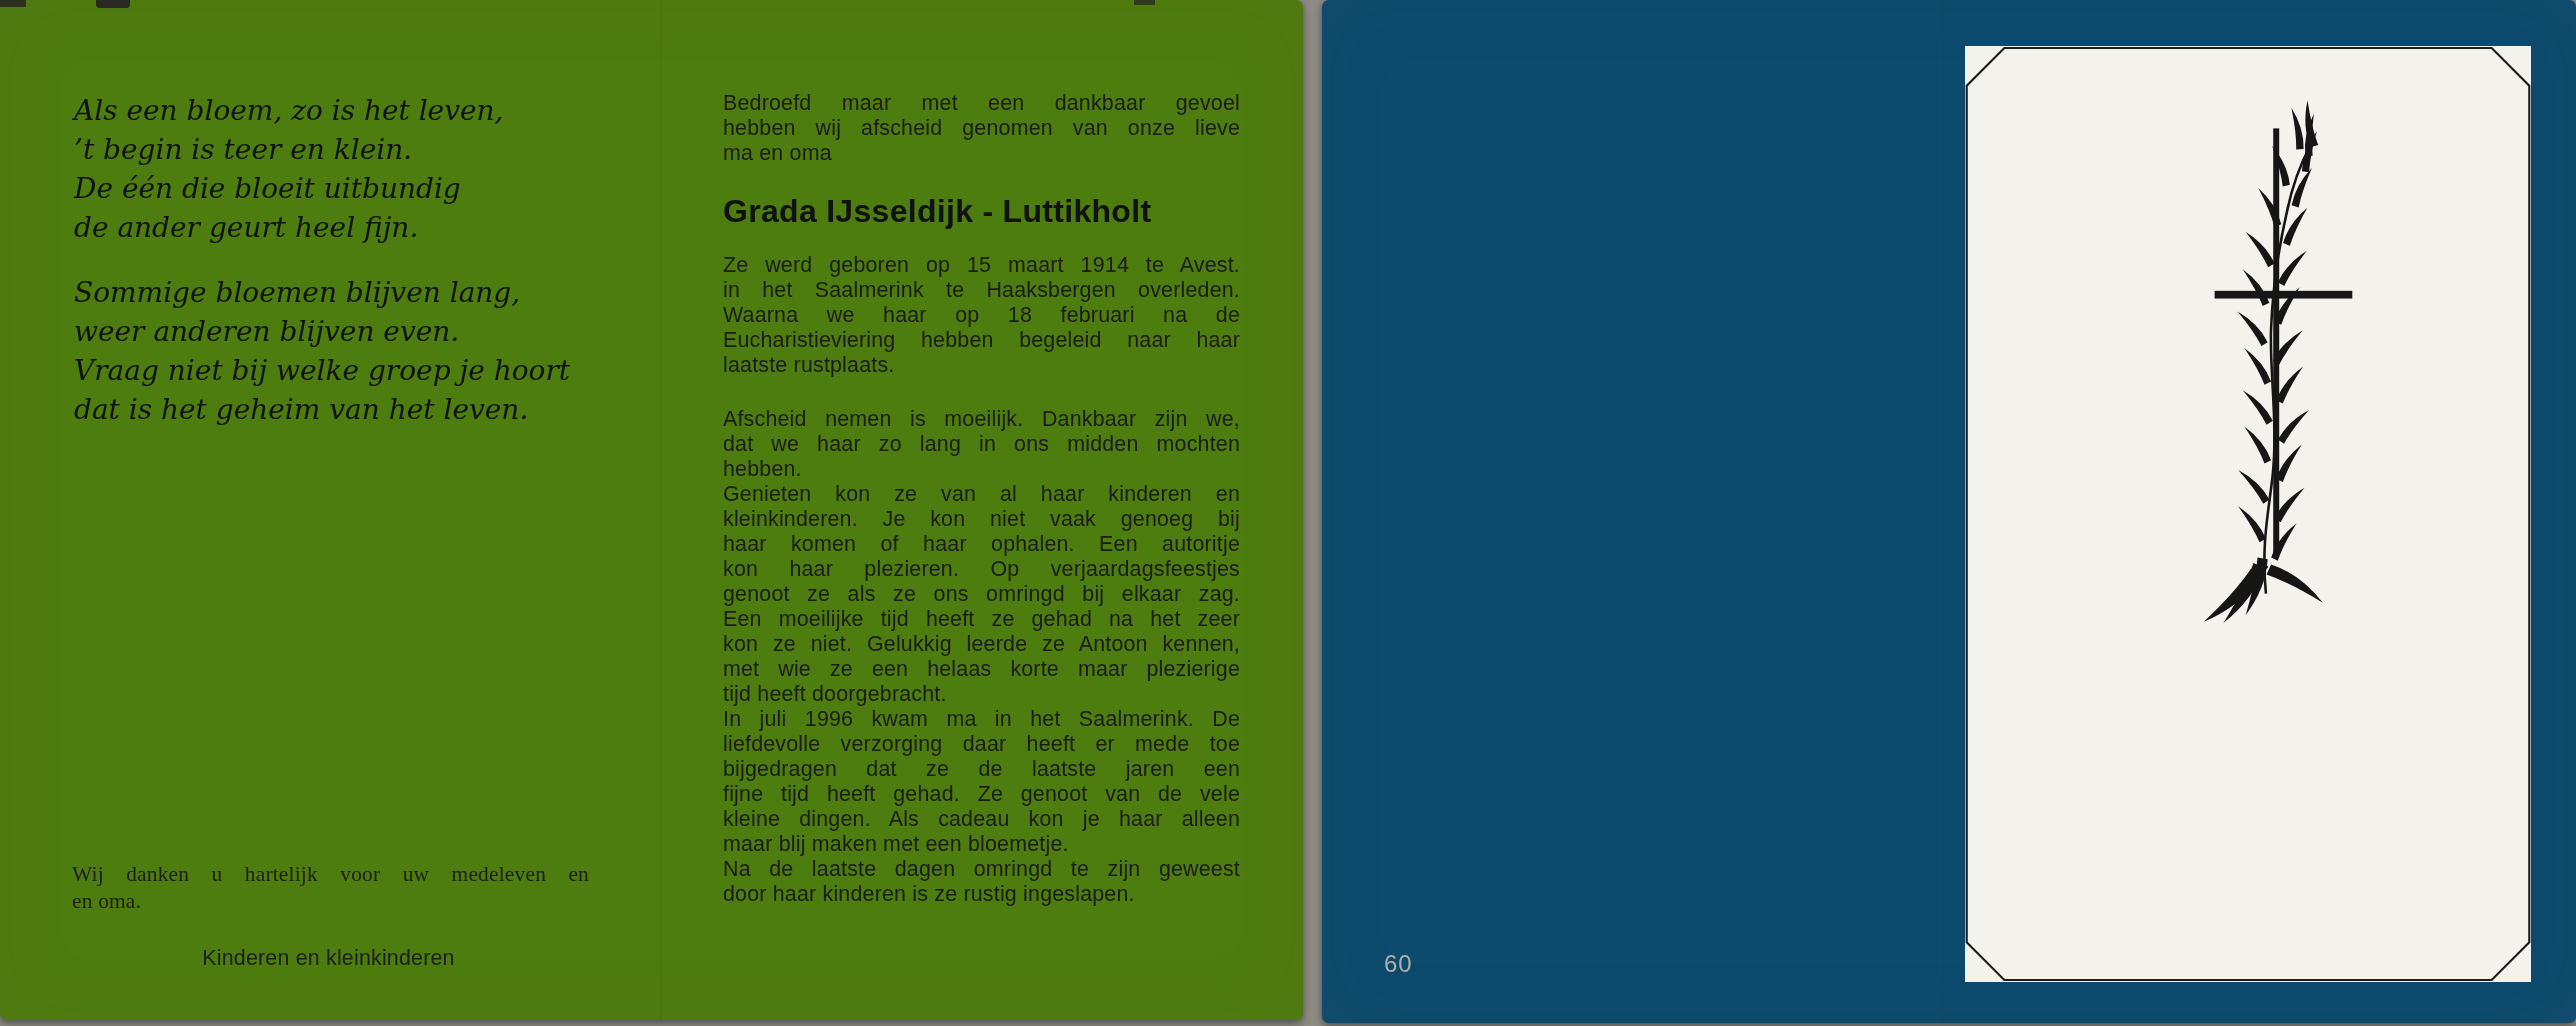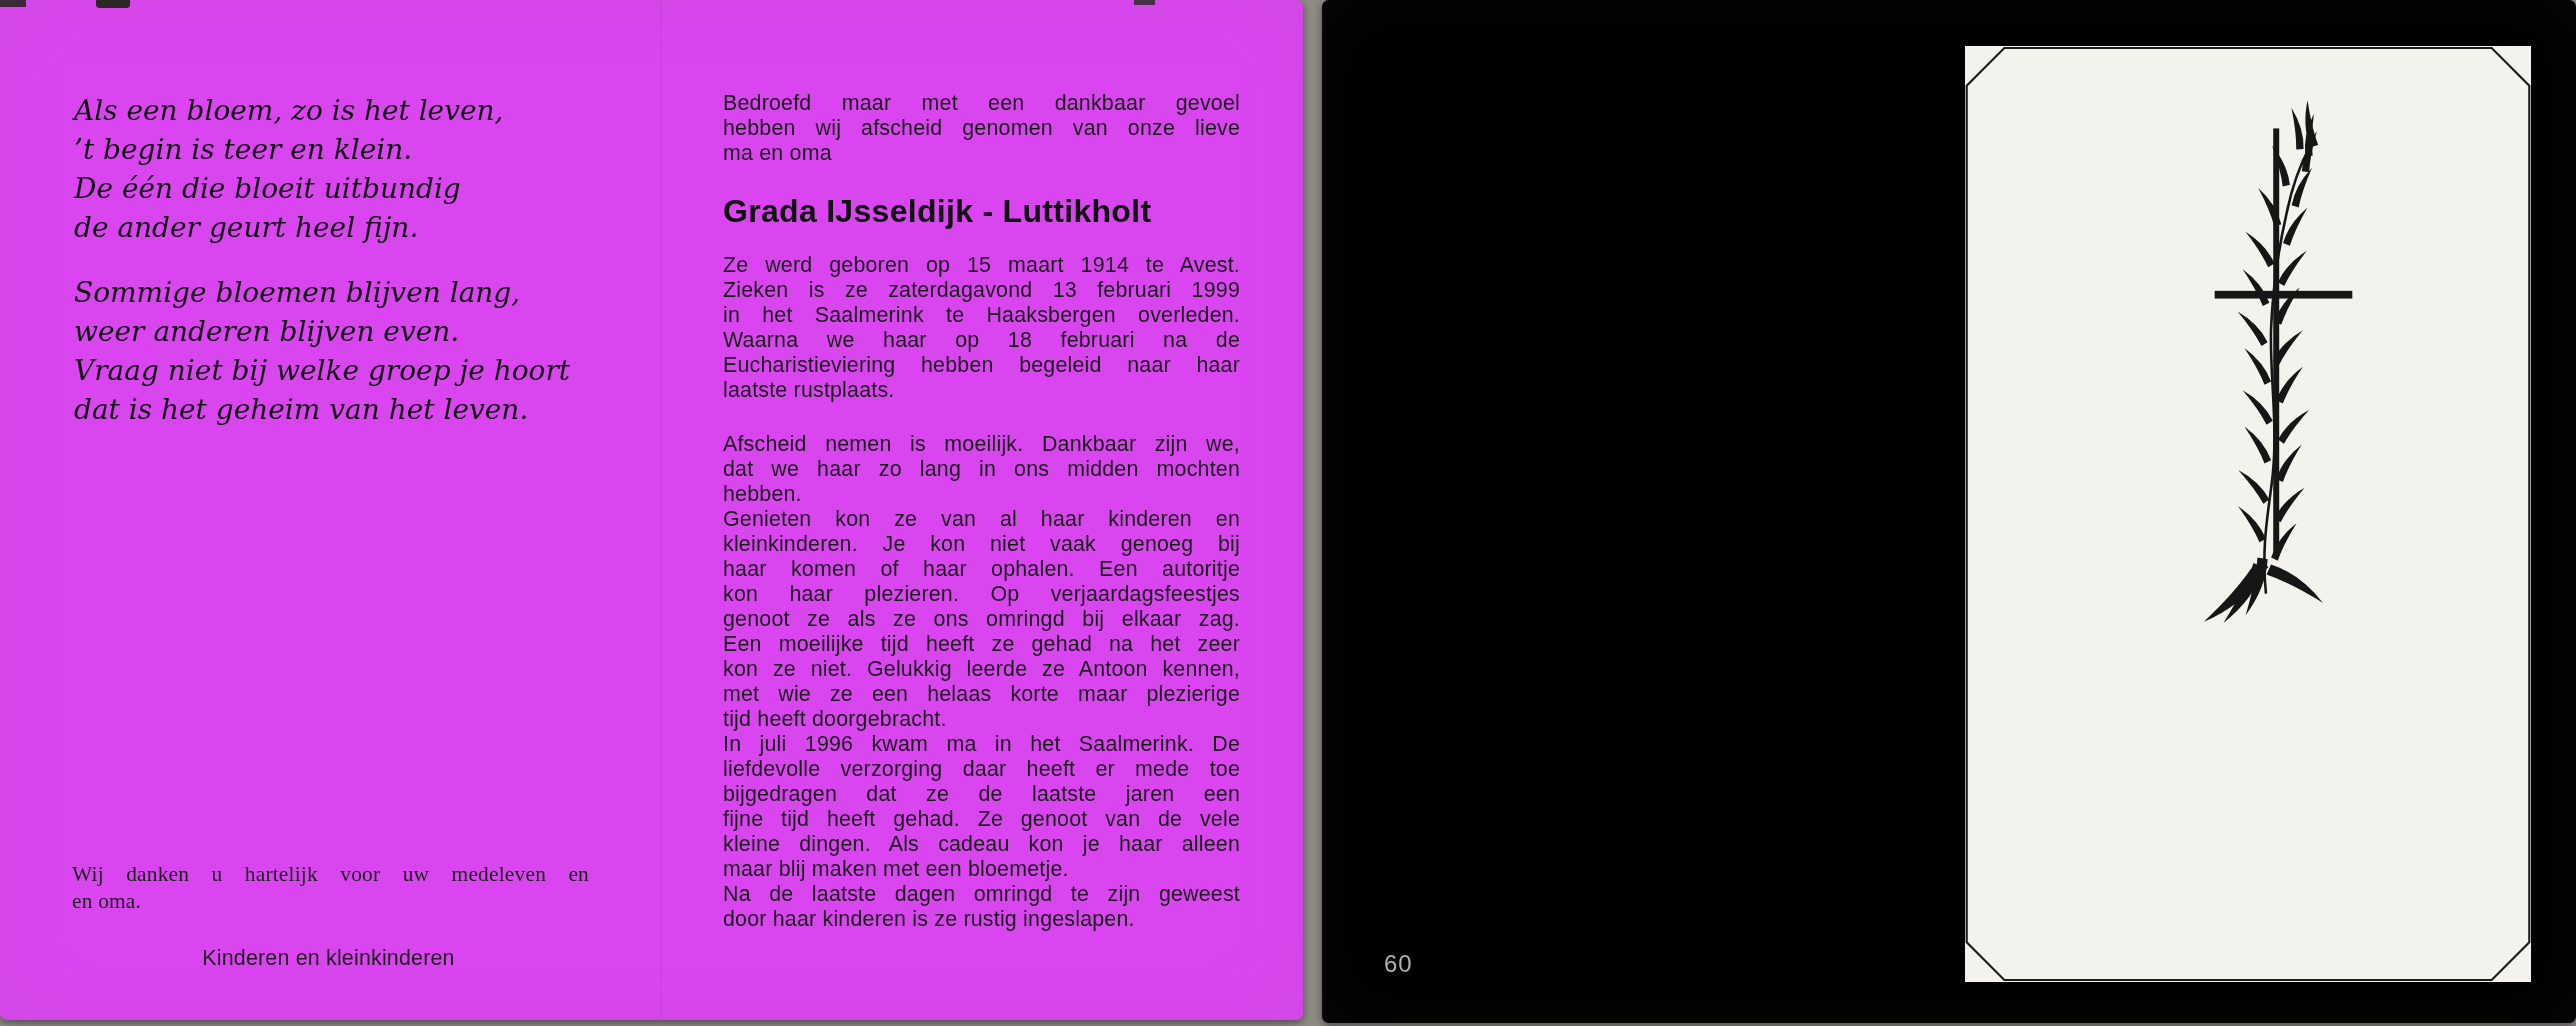--- a/index.html
+++ b/index.html
@@ -5,26 +5,26 @@
   html,body{margin:0;padding:0;}
   body{
     width:2576px;height:1027px;
     background:#8f8c86;
     font-family:"Liberation Sans","DejaVu Sans",sans-serif;
     position:relative;overflow:hidden;
     color:#1e1e1e;
   }
   .card{
     position:absolute;top:0;
-    background:#d946ef;
+    background:#4d7c0f;
     border-radius:6.8px;
     box-shadow:0 2.6px 8.6px rgba(0,0,0,.45), inset 0 0 77px rgba(110,100,80,.07);
   }
   .card-left{left:0;width:1303px;height:1020px;border-top-left-radius:1.7px;}
-  .card-right{left:1322px;width:1254px;height:1023px;background:#000000;text-decoration:underline;}
+  .card-right{left:1322px;width:1254px;height:1023px;background:#0c4a6e;text-decoration:underline;}
   .crease{
     position:absolute;top:0;height:100%;width:3.4px;
     background:linear-gradient(to right, rgba(0,0,0,.06), rgba(0,0,0,0));
     pointer-events:none;
   }
   .crease-l{left:660px;}
   .crease-r{left:620px;opacity:.6;}
 
   
   .poem{
@@ -108,21 +108,20 @@
 
     <div class="col-ann">
       <div class="jl">
           <div>Bedroefd maar met een dankbaar gevoel</div>
           <div>hebben wij afscheid genomen van onze lieve</div>
           <div>ma en oma</div>
         </div>
       <h1 class="name">Grada IJsseldijk - Luttikholt</h1>
       <div class="jl life">
           <div>Ze werd geboren op 15 maart 1914 te Avest.</div>
-          <div>Zieken is ze zaterdagavond 13 februari 1999</div>
           <div>in het Saalmerink te Haaksbergen overleden.</div>
           <div>Waarna we haar op 18 februari na de</div>
           <div>Eucharistieviering hebben begeleid naar haar</div>
           <div>laatste rustplaats.</div>
         </div>
       <div class="jl memories">
           <div class="para">
             <div>Afscheid nemen is moeilijk. Dankbaar zijn we,</div>
             <div>dat we haar zo lang in ons midden mochten</div>
             <div>hebben.</div>

